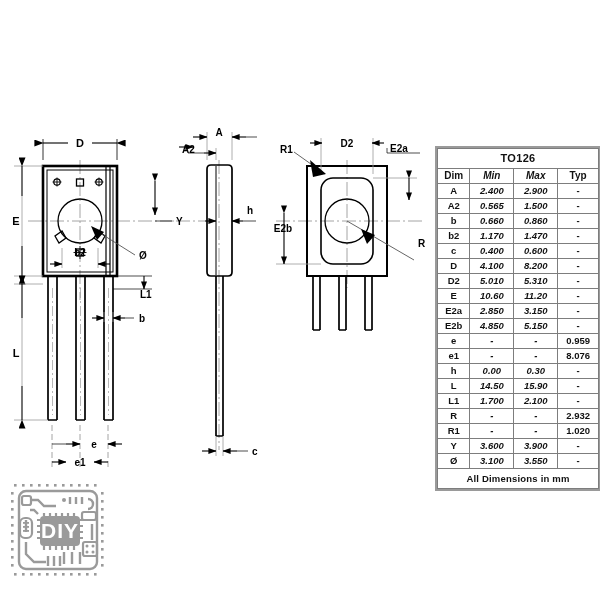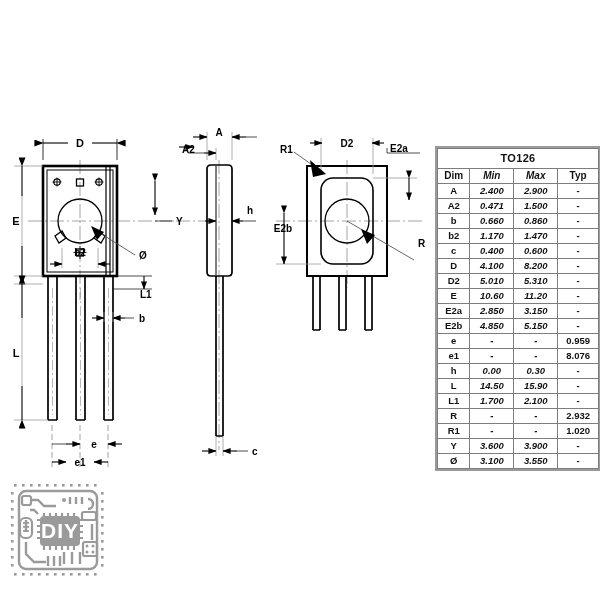--- a/index.html
+++ b/index.html
@@ -274,21 +274,21 @@
           <td class="typcol">Typ</td>
         </tr>
       <tr>
             <td class="dimcol">A</td>
             <td class="numcol">2.400</td>
             <td class="numcol">2.900</td>
             <td class="typcol">-</td>
           </tr>
           <tr>
             <td class="dimcol">A2</td>
-            <td class="numcol">0.471</td>
+            <td class="numcol">0.565</td>
             <td class="numcol">1.500</td>
             <td class="typcol">-</td>
           </tr>
           <tr>
             <td class="dimcol">b</td>
             <td class="numcol">0.660</td>
             <td class="numcol">0.860</td>
             <td class="typcol">-</td>
           </tr>
           <tr>
@@ -379,20 +379,23 @@
             <td class="dimcol">Y</td>
             <td class="numcol">3.600</td>
             <td class="numcol">3.900</td>
             <td class="typcol">-</td>
           </tr>
           <tr>
             <td class="dimcol">Ø</td>
             <td class="numcol">3.100</td>
             <td class="numcol">3.550</td>
             <td class="typcol">-</td>
+          </tr>
+          <tr>
+            <td class="foot" colspan="4">All Dimensions in mm</td>
           </tr>
         </tbody>
     </table>
   </div>
 
   <svg id="diy-logo" viewBox="0 0 100 100">
     <g fill="#9a9a9a" stroke="#9a9a9a">
 
       <g stroke="none">
         <rect x="6" y="4" width="2.6" height="2.6"></rect>

